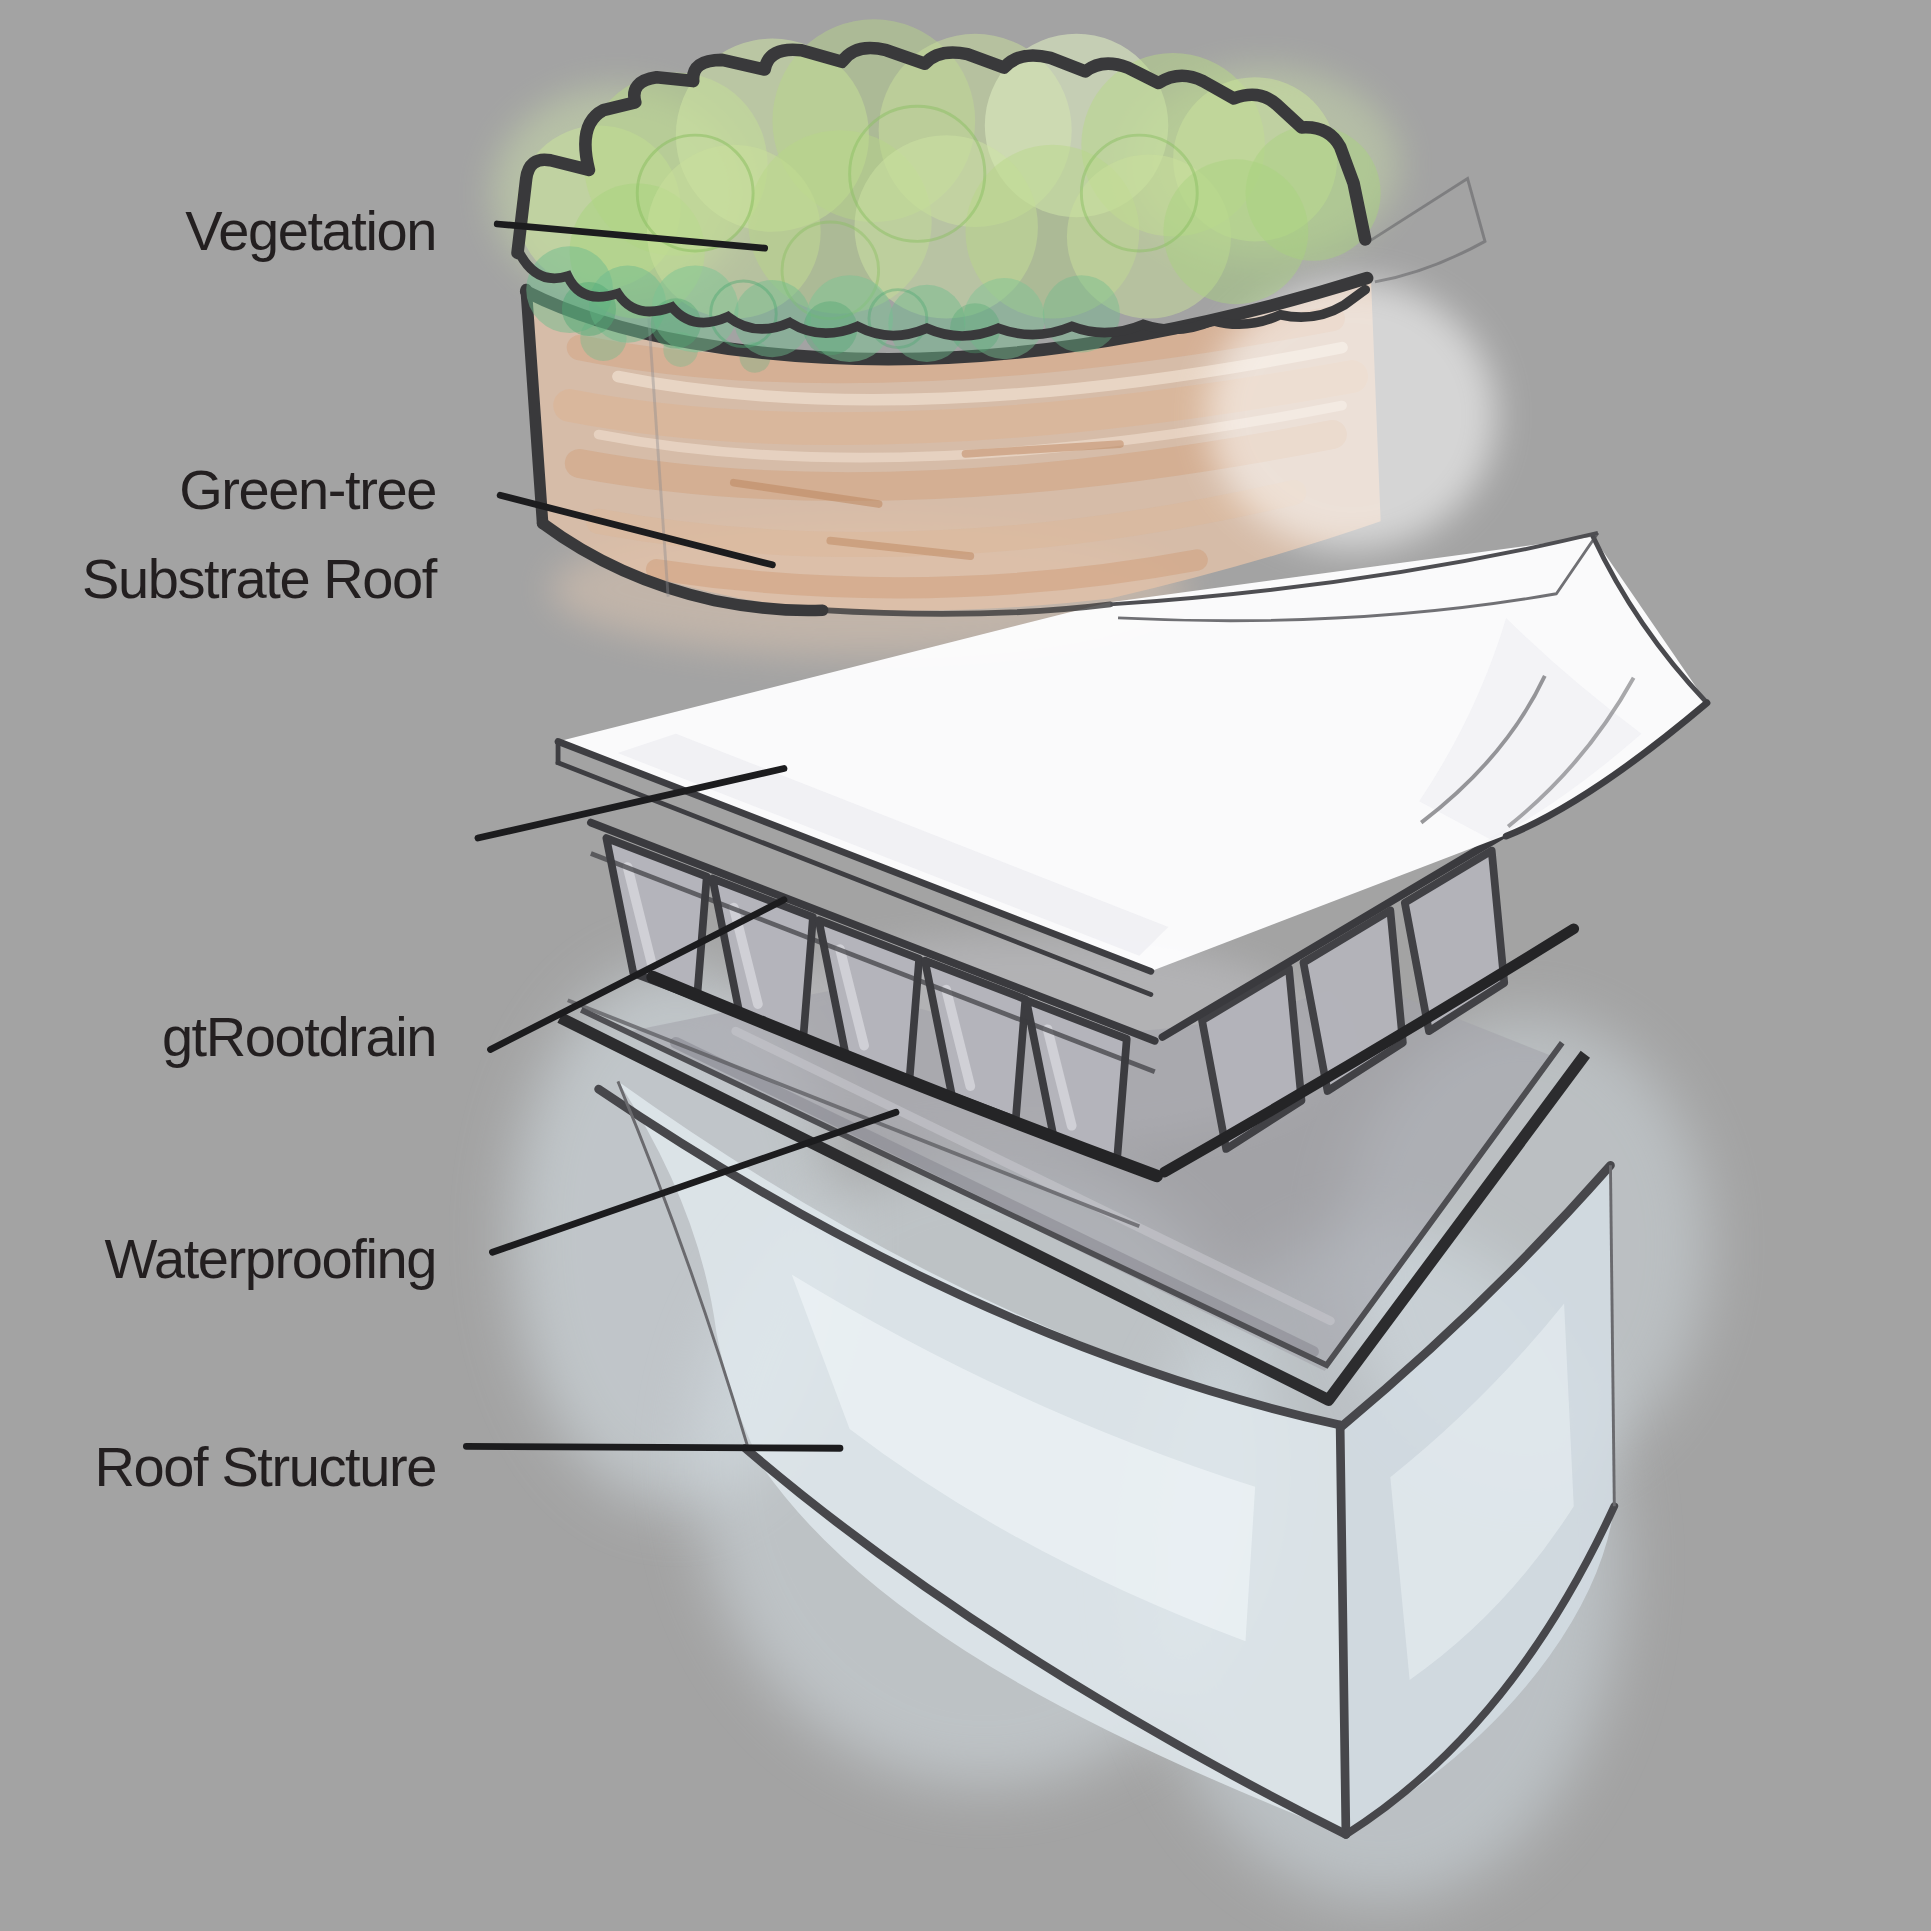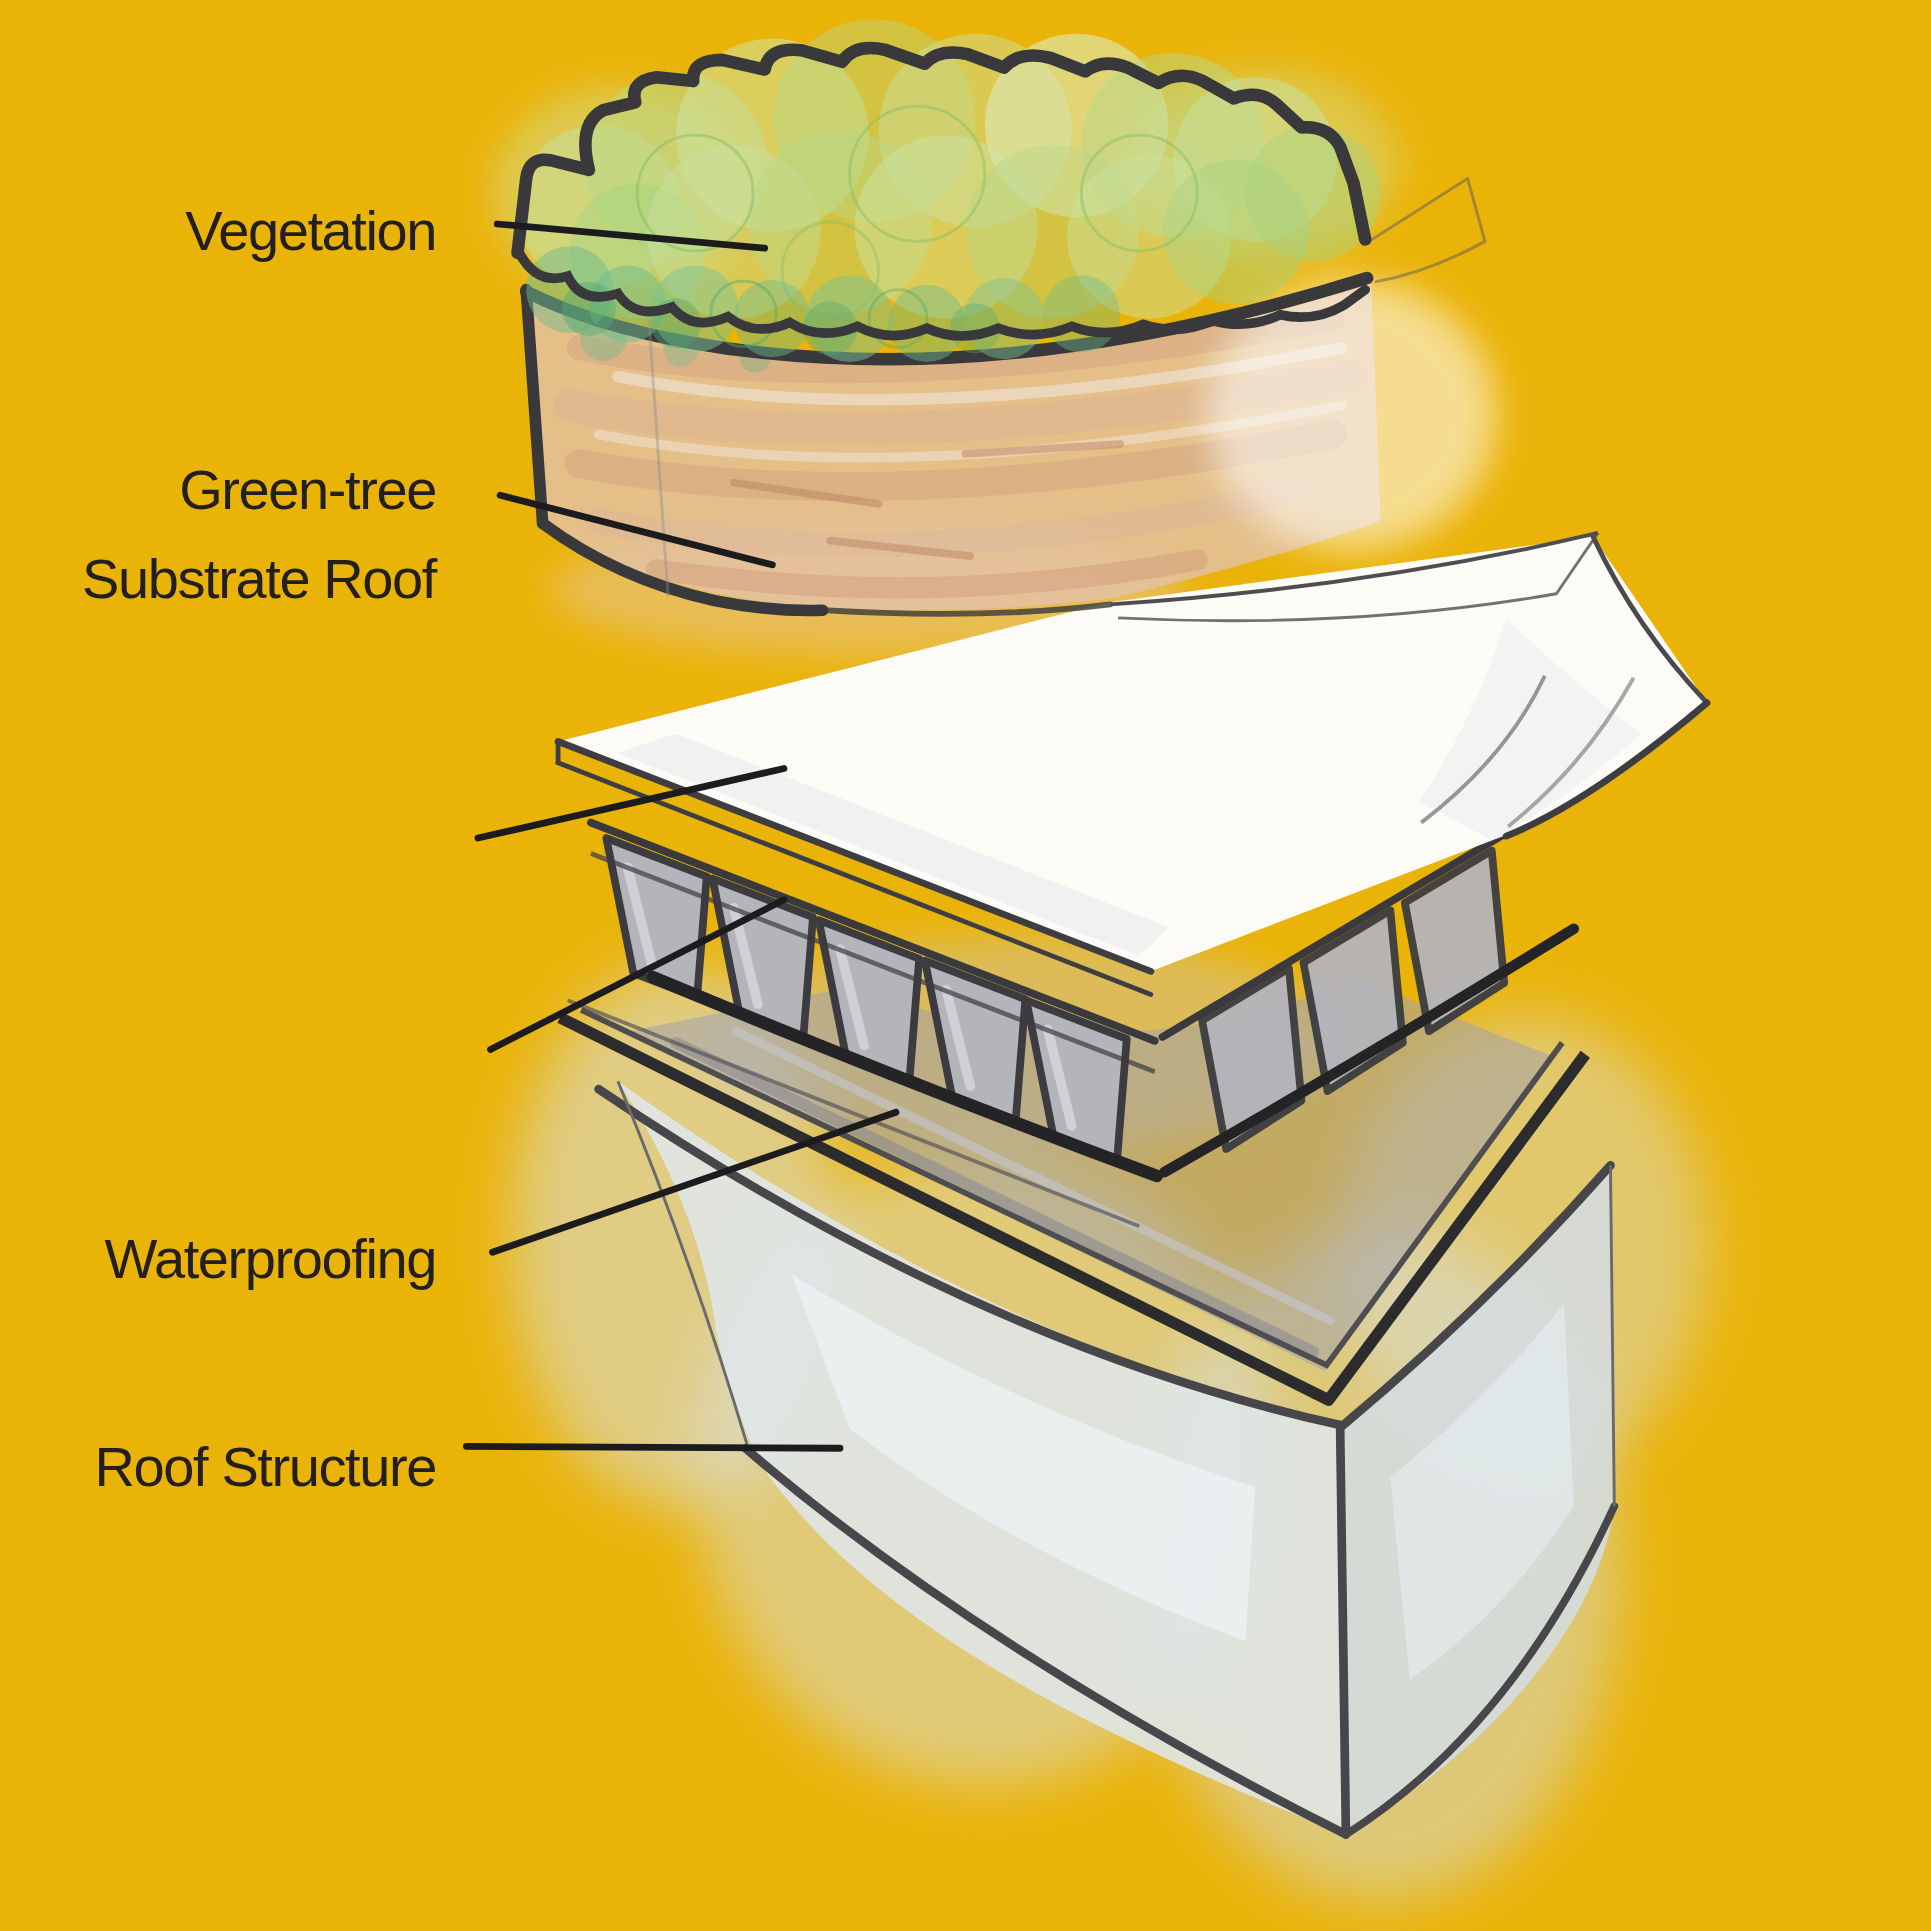--- a/index.html
+++ b/index.html
@@ -1,19 +1,19 @@
 <!DOCTYPE html>
 <html><head>
 <meta charset="utf-8">
 <style>
   html,body{margin:0;padding:0;background:#ffffff;}
   .stage{
     position:relative;
     width:1931px;height:1931px;
-    background:#eab308;
+    background:#a3a3a3;
     overflow:hidden;
     font-family:"Liberation Sans", sans-serif;
   }
   .art{position:absolute;left:0;top:0;width:1931px;height:1931px;}
   .layer-label{
     position:absolute;
     right:1495px;
     transform:translateY(-50%);
     color:#231f20;
     font-size:56px;
@@ -190,18 +190,19 @@
   </svg>
 
   <div class="layer-label" style="top:230px">Vegetation</div>
 
   <div class="layer-label" style="top:534px">
     <span>Green-tree</span><br>
     <span>Substrate Roof</span><br>
   </div>
 
 
+  <div class="layer-label" style="top:1036px">gtRootdrain</div>
 
   <div class="layer-label" style="top:1466px">Roof Structure</div>
 
   <div class="layer-label" style="top:1258px">Waterproofing</div>
 </div>
 
 
 </body></html>

